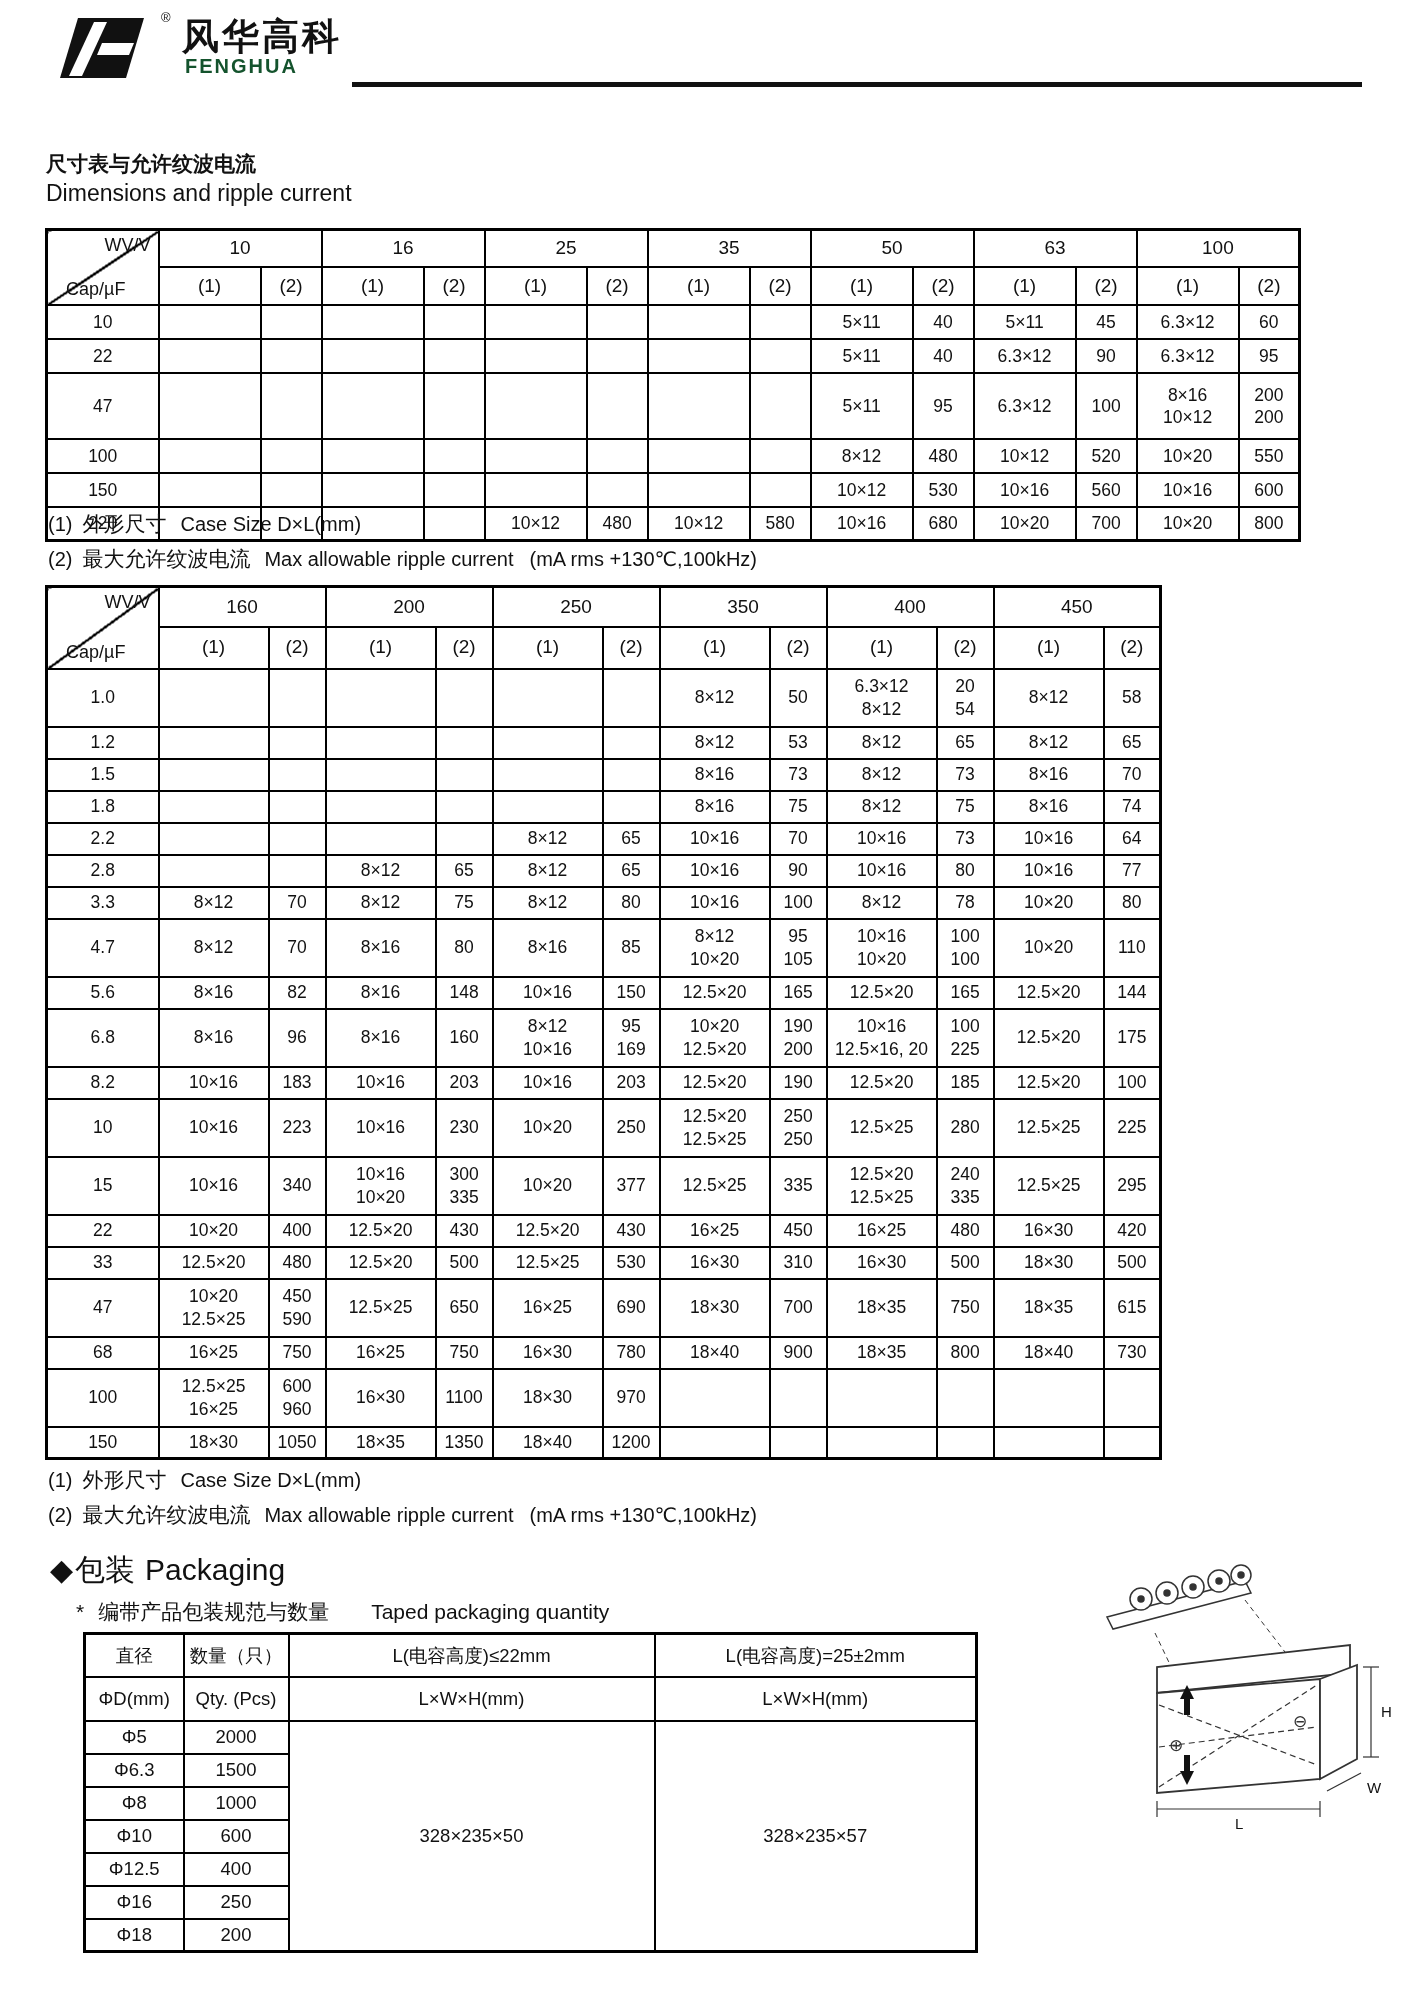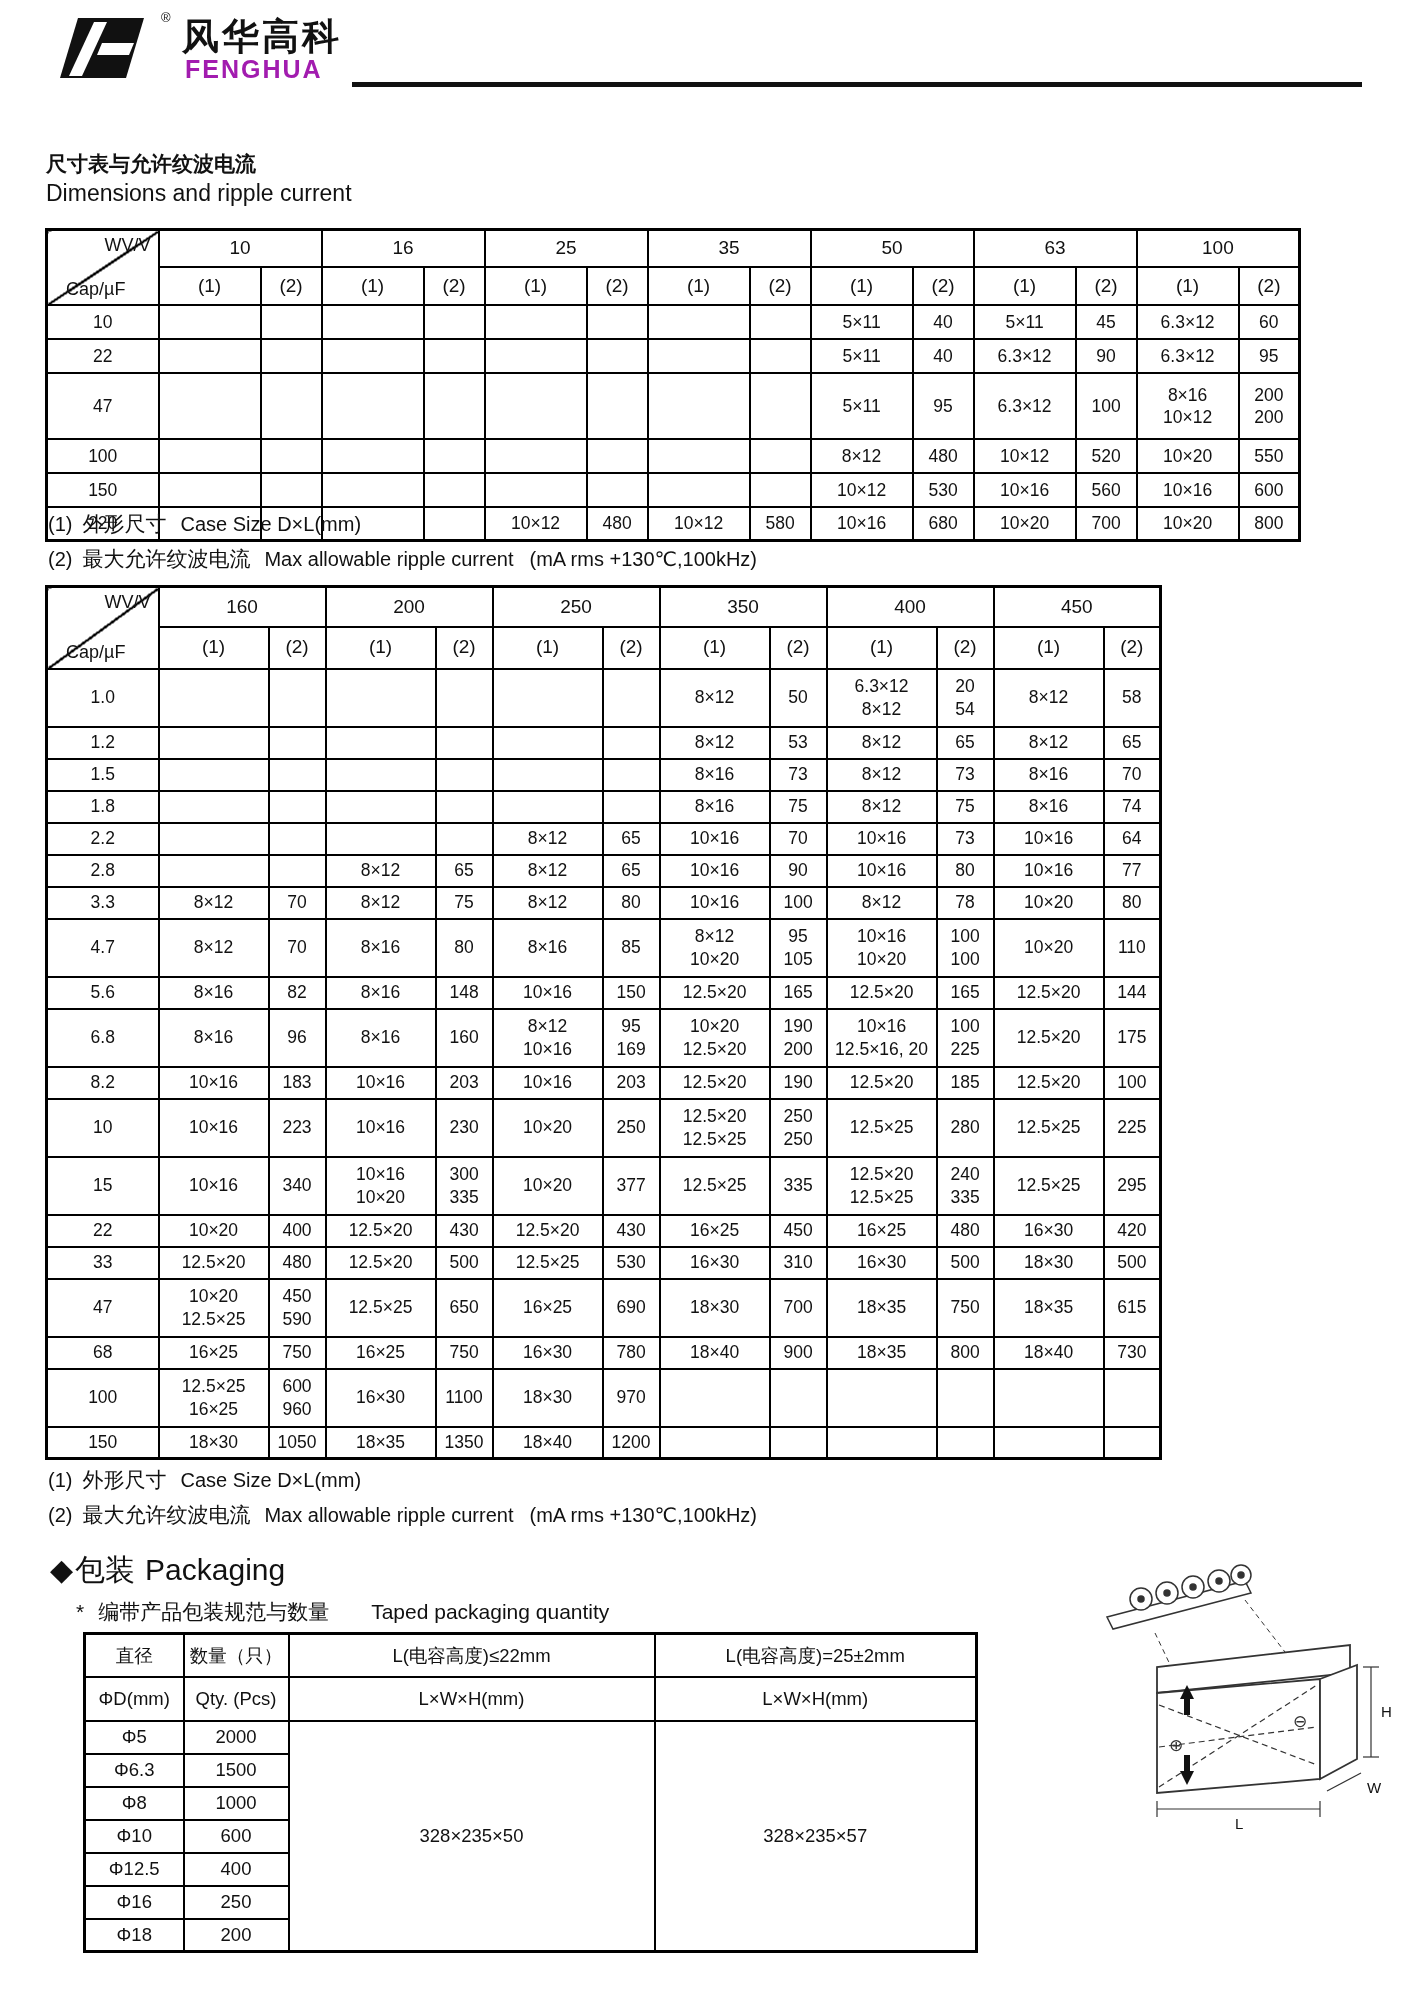--- a/index.html
+++ b/index.html
@@ -3,21 +3,21 @@
 <meta charset="utf-8">
 <style>
   html,body{margin:0;padding:0;background:#fff;}
   .page{position:relative;width:1410px;height:1997px;background:#ffffff;
         font-family:"Liberation Sans","DejaVu Sans",sans-serif;color:#111;overflow:hidden;}
 
   
   .logo-mark{position:absolute;left:60px;top:16px;}
   .logo-reg{position:absolute;left:161px;top:10px;font-size:13px;color:#111;}
   .logo-cn{position:absolute;left:182px;top:12px;font-size:37px;font-weight:bold;letter-spacing:3px;color:#111;}
-  .logo-en{position:absolute;left:185px;top:55px;font-size:25px;font-weight:bold;letter-spacing:2px;color:#a21caf;}
+  .logo-en{position:absolute;left:185px;top:55px;font-size:20px;font-weight:bold;letter-spacing:2px;color:#14532d;}
   .hdr-title{position:absolute;top:26px;right:48px;font-size:28px;font-weight:bold;letter-spacing:.5px;color:#111;}
   .hdr-line{position:absolute;left:352px;top:82px;width:1010px;height:5px;background:#111;}
 
   
   .sec-cn{position:absolute;left:46px;top:150px;font-size:21px;font-weight:bold;}
   .sec-en{position:absolute;left:46px;top:180px;font-size:23px;}
 
   
   table.dim{position:absolute;left:45px;border-collapse:collapse;table-layout:fixed;background:#fff;
             border:3px solid #000;}

